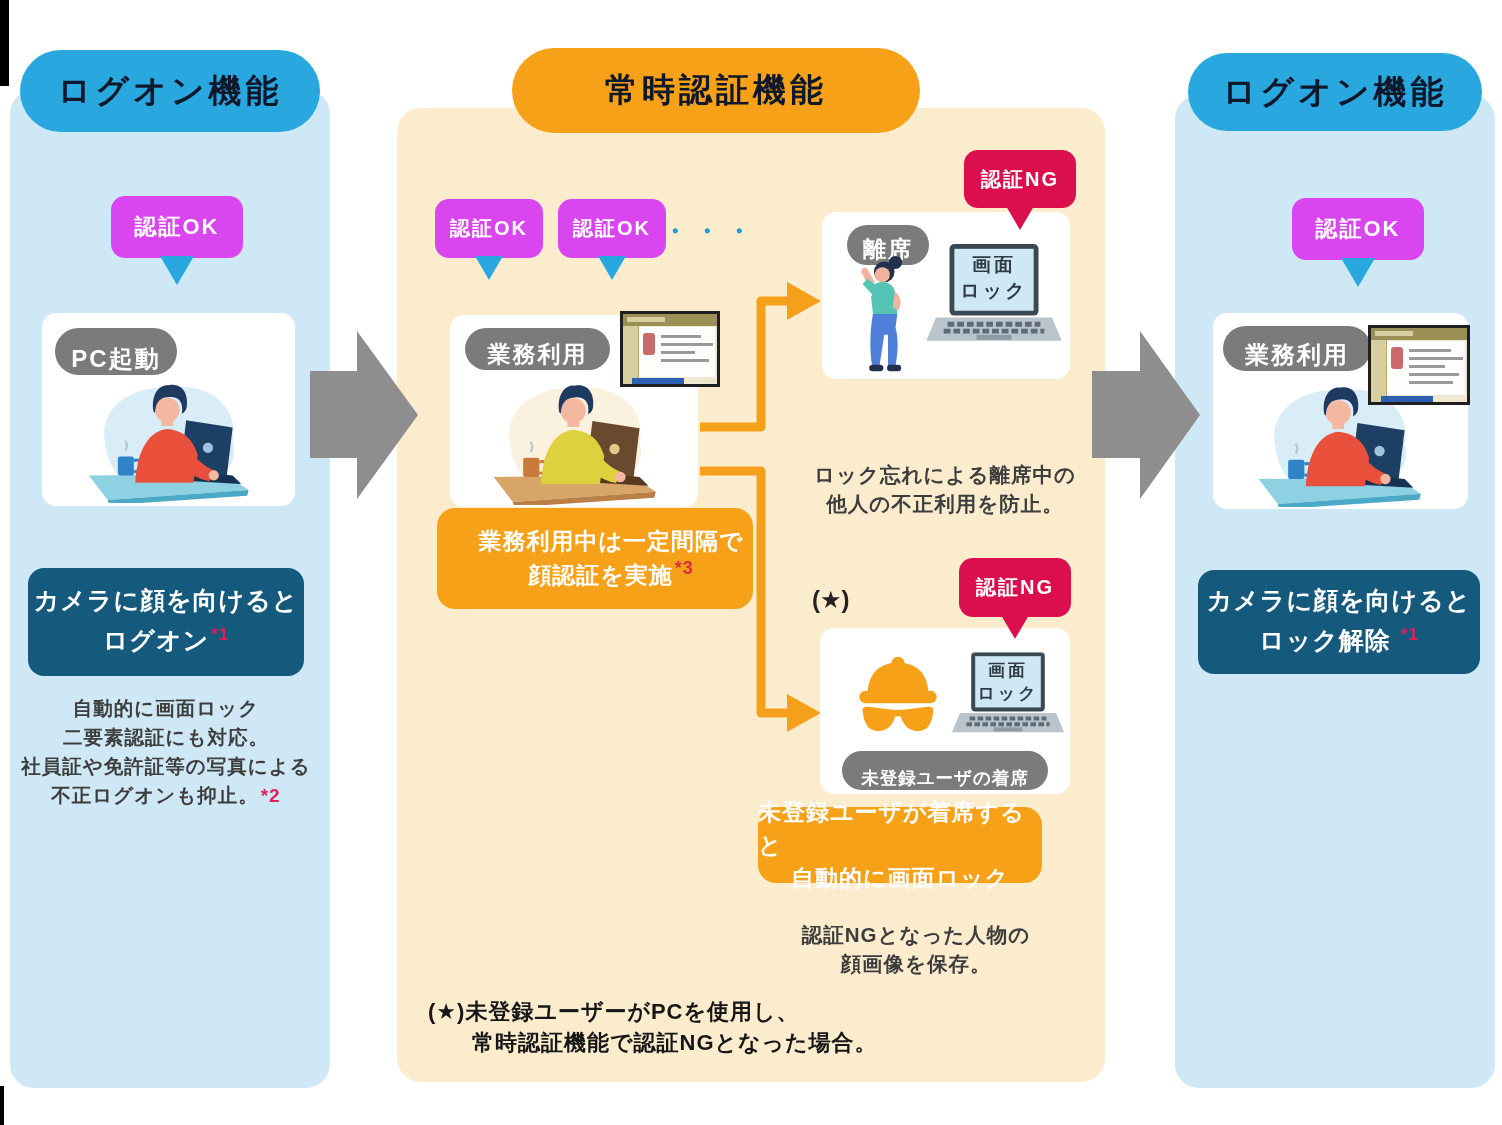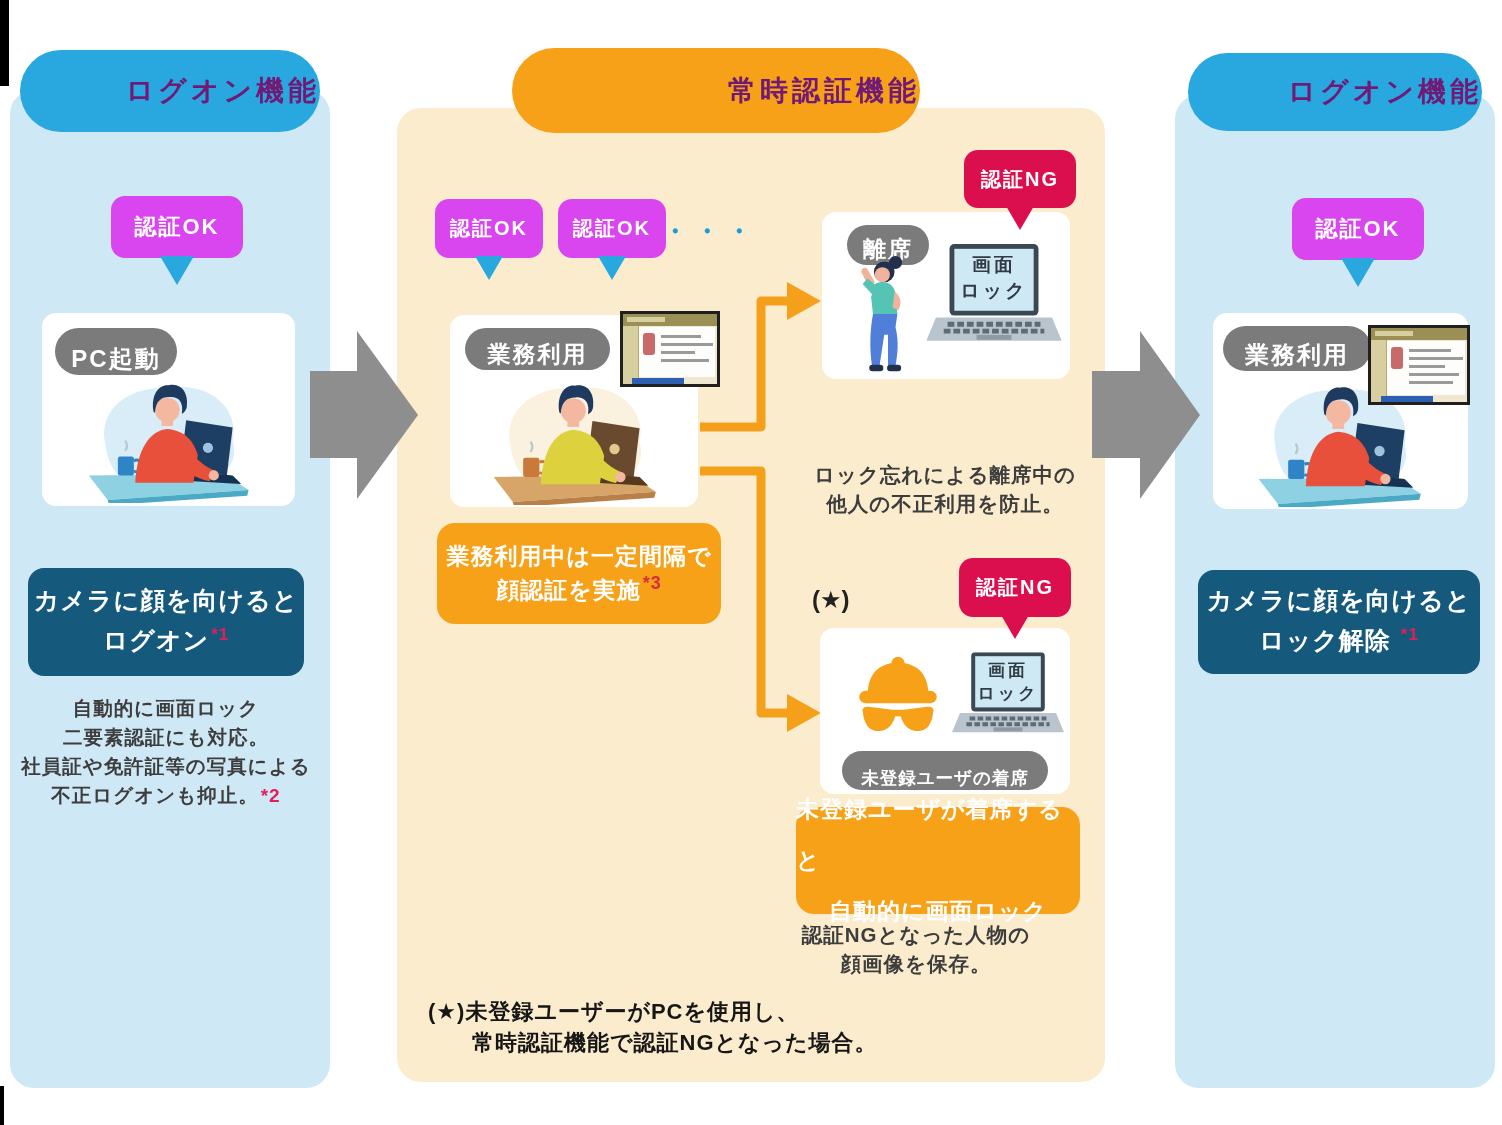--- a/index.html
+++ b/index.html
@@ -3,22 +3,22 @@
 <meta charset="utf-8">
 <style>
   html,body{margin:0;padding:0;background:#fff;}
   body{font-family:"Liberation Sans","DejaVu Sans",sans-serif;font-weight:700;}
   .canvas{position:relative;width:1502px;height:1125px;background:#fff;overflow:hidden;}
   
   .panel{position:absolute;border-radius:24px;z-index:0;}
   .panel-blue{background:#cfe8f6;}
   .panel-cream{background:#fbecce;}
   
-  .hpill{position:absolute;z-index:3;border-radius:999px;display:flex;align-items:center;justify-content:flex-end;
-         color:#701a75;font-size:28px;letter-spacing:4px;}
+  .hpill{position:absolute;z-index:3;border-radius:999px;display:flex;align-items:center;justify-content:center;
+         color:#0f172a;font-size:33px;letter-spacing:4px;}
   .hpill-blue{background:#29a8e0;}
   .hpill-orange{background:#f6a117;}
   
   .bubble{position:absolute;z-index:4;border-radius:14px;display:flex;align-items:center;justify-content:center;
           color:#fff;font-size:22px;letter-spacing:2px;margin-left:12px;}
   .bubble-blue{background:#d946ef;}
   .bubble-red{background:#dc0f4e;}
   .tail{position:absolute;left:50%;transform:translateX(-50%);bottom:-27px;width:0;height:0;
         border-left:17px solid transparent;border-right:17px solid transparent;border-top:29px solid #29a8e0;}
   .tail-sm{bottom:-22px;border-left:14px solid transparent;border-right:14px solid transparent;border-top:24px solid #29a8e0;}
@@ -186,21 +186,21 @@
         <div class="t-fig"></div>
         <span class="t-line" style="left:22px;top:8px;width:40px;"></span>
         <span class="t-line" style="left:22px;top:16px;width:52px;"></span>
         <span class="t-line" style="left:22px;top:24px;width:34px;"></span>
         <span class="t-line" style="left:22px;top:32px;width:48px;"></span>
       </div>
       <div class="t-foot"></div>
     </div>
   </div>
 
-  <div class="obox" style="left:437px;top:523px;width:284px;height:101px;">
+  <div class="obox" style="left:437px;top:508px;width:284px;height:101px;padding-left:32px;">
     <div><span>業務利用中は一定間隔で</span></div>
     <div><span>顔認証を実施</span><span class="sup-orange">*3</span></div>
   </div>
 
   <div class="bubble bubble-red" style="left:952px;top:150px;width:112px;height:58px;font-size:20px;">
     <span>認証NG</span>
     <div class="tail tail-sm tail-red"></div>
   </div>
 
   <div class="card" style="left:822px;top:212px;width:248px;height:167px;">
@@ -241,21 +241,21 @@
       </svg>
     <div class="locktext" style="left:155px;top:31px;width:66px;font-size:17px;line-height:23px;">
       <div>画面</div>
       <div>ロック</div>
     </div>
     <div class="gpill" style="left:22px;top:123px;width:206px;height:39px;font-size:17.5px;letter-spacing:1px;">
       <span>未登録ユーザの着席</span>
     </div>
   </div>
 
-  <div class="obox" style="left:796px;top:807px;width:284px;height:107px;line-height:51px;">
+  <div class="obox" style="left:758px;top:807px;width:284px;height:76px;line-height:33px;">
     <div>未登録ユーザが着席すると</div>
     <div>自動的に画面ロック</div>
   </div>
 
   <div class="note" style="left:761px;top:920px;width:310px;font-size:20.5px;">
     <div>認証NGとなった人物の</div>
     <div>顔画像を保存。</div>
   </div>
 
   <div class="footnote" style="left:428px;top:996px;">

